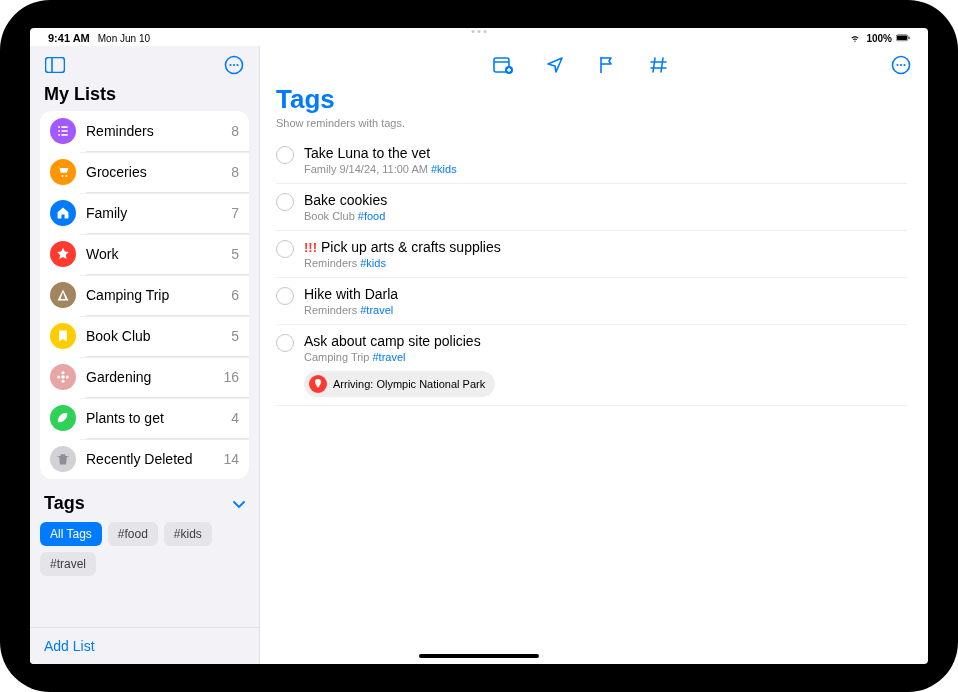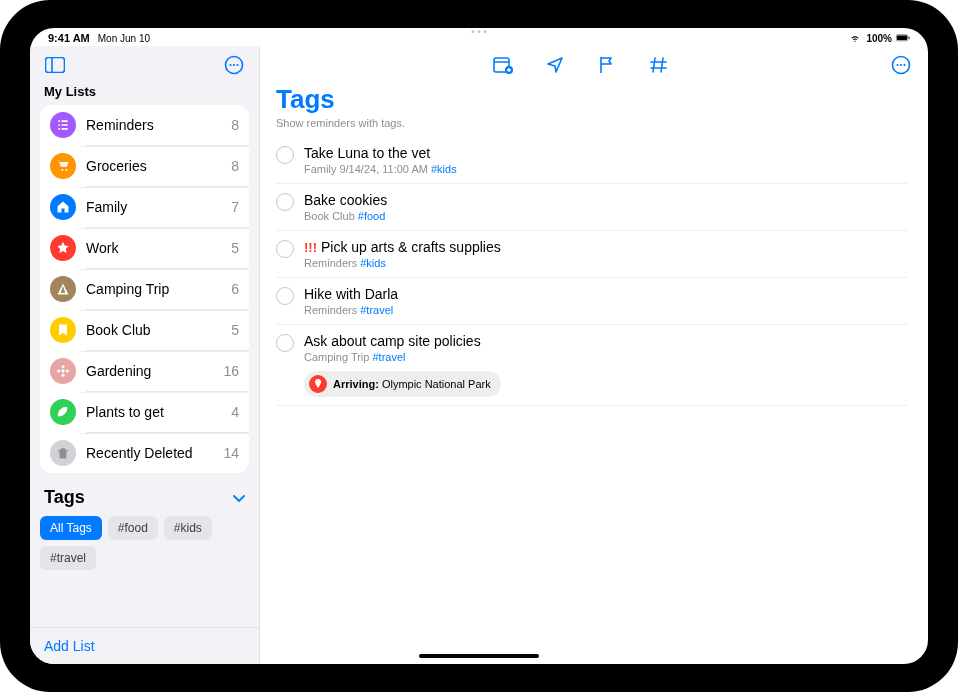--- a/index.html
+++ b/index.html
@@ -1,31 +1,31 @@
 <!DOCTYPE html>
 <html><head>
 <meta charset="utf-8">
 <style>
   * { margin: 0; padding: 0; box-sizing: border-box; font-family: -apple-system, BlinkMacSystemFont, "Helvetica Neue", sans-serif; }
   body { background: #fff; display: flex; justify-content: center; align-items: center; height: 692px; width: 958px; }
   .device-frame { width: 958px; height: 692px; background: #000; border-radius: 50px; padding: 28px 30px; position: relative; }
-  .screen { width: 100%; height: 100%; background: #fff; border-radius: 24px; overflow: hidden; display: flex; flex-direction: column; position: relative; }
+  .screen { width: 100%; height: 100%; background: #fff; border-radius: 4px; overflow: hidden; display: flex; flex-direction: column; position: relative; }
   .status-bar { display: flex; justify-content: space-between; align-items: center; padding: 4px 18px 2px 18px; font-size: 11px; font-weight: 600; color: #000; }
   .status-left { display: flex; gap: 8px; align-items: baseline; }
   .status-left .date { font-weight: 400; font-size: 10px; }
   .status-right { display: flex; gap: 4px; align-items: center; font-size: 10px; }
   .status-right svg { width: 14px; height: 10px; }
 
   .content { flex: 1; display: flex; overflow: hidden; }
 
   
   .sidebar { width: 230px; background: #f2f2f7; display: flex; flex-direction: column; border-right: 1px solid #e2e2e6; }
   .sidebar-top { display: flex; justify-content: space-between; padding: 6px 12px 2px 12px; }
   .icon-btn { width: 26px; height: 26px; display: flex; align-items: center; justify-content: center; color: #007aff; cursor: pointer; border-radius: 6px; }
-  .sidebar-header { font-size: 13px; font-weight: 700; padding: 4px 14px 6px 14px; color: #000; }
+  .sidebar-header { font-size: 18px; font-weight: 700; padding: 4px 14px 6px 14px; color: #000; }
   .list-container { margin: 0 10px; background: #fff; border-radius: 12px; overflow: hidden; }
   .list-row { display: flex; align-items: center; padding: 7px 10px; gap: 10px; cursor: pointer; }
   .list-row:not(:first-child) { position: relative; }
   .list-row:not(:first-child)::before { content: ""; position: absolute; top: 0; left: 40px; right: 0; height: 1px; background: #eee; }
   .list-row { border: none; }
   .list-container .list-row { border: none; }
   .list-container .list-row:not(:first-child) { }
   .list-icon { width: 26px; height: 26px; border-radius: 50%; display: flex; align-items: center; justify-content: center; flex-shrink: 0; }
   .list-icon svg { width: 14px; height: 14px; fill: #fff; }
   .list-name { flex: 1; font-size: 14px; color: #000; }
@@ -53,21 +53,21 @@
   .reminder-row { display: flex; gap: 10px; padding: 8px 0 8px 0; border-bottom: 1px solid #eee; align-items: flex-start; }
   .circle { width: 18px; height: 18px; border: 1.5px solid #c7c7cc; border-radius: 50%; flex-shrink: 0; margin-top: 1px; cursor: pointer; }
   .rem-body { flex: 1; }
   .rem-title { font-size: 14px; color: #000; display:flex; align-items:center; gap:4px;}
   .priority { color:#ff3b30; font-weight:700; font-size:13px;}
   .rem-meta { font-size: 11px; color: #8e8e93; margin-top: 2px; }
   .rem-meta .tag { color: #007aff; }
   .location-pill { display: inline-flex; align-items: center; gap: 6px; background: #eeeeef; border-radius: 14px; padding: 4px 10px 4px 5px; margin-top: 8px; font-size: 11px; }
   .location-pill .dot { width: 18px; height: 18px; background: #ff3b30; border-radius: 50%; display:flex;align-items:center;justify-content:center; }
   .location-pill .dot svg{ width:10px;height:10px;fill:#fff;}
-  .location-pill b { font-weight: 700; }
+  .location-pill b { font-weight: 400; }
 
   .home-indicator { position: absolute; bottom: 6px; left: 50%; transform: translateX(-50%); width: 120px; height: 4px; background: #000; border-radius: 3px; }
 
   .grab-dots { position:absolute; top:2px; left:50%; transform:translateX(-50%); display:flex; gap:3px;}
   .grab-dots span{width:3px;height:3px;border-radius:50%;background:#c7c7cc;}
 </style>
 </head>
 <body>
 
 <div class="device-frame">

